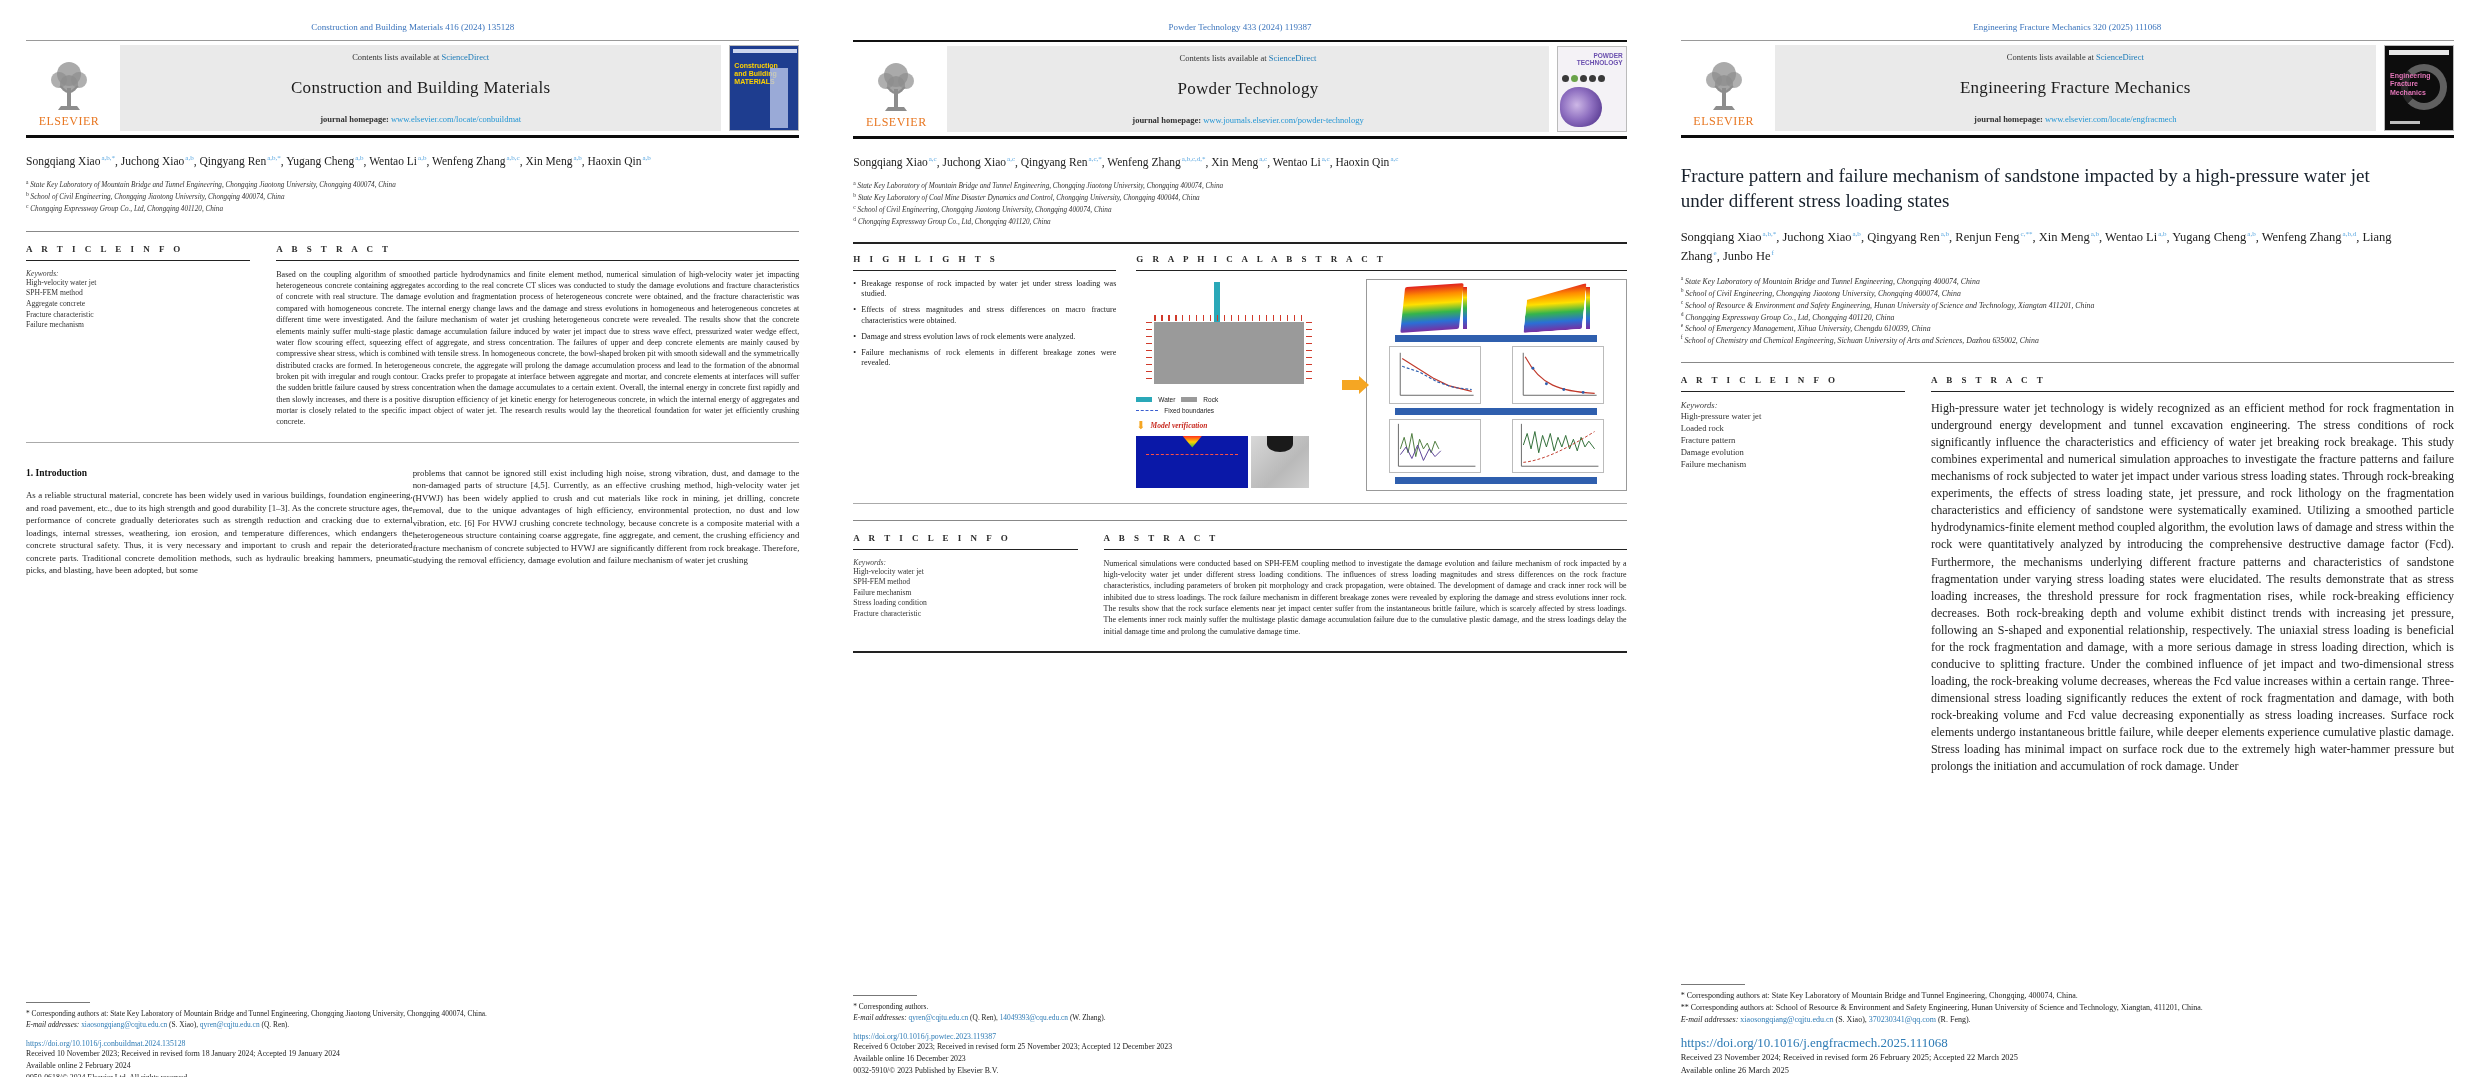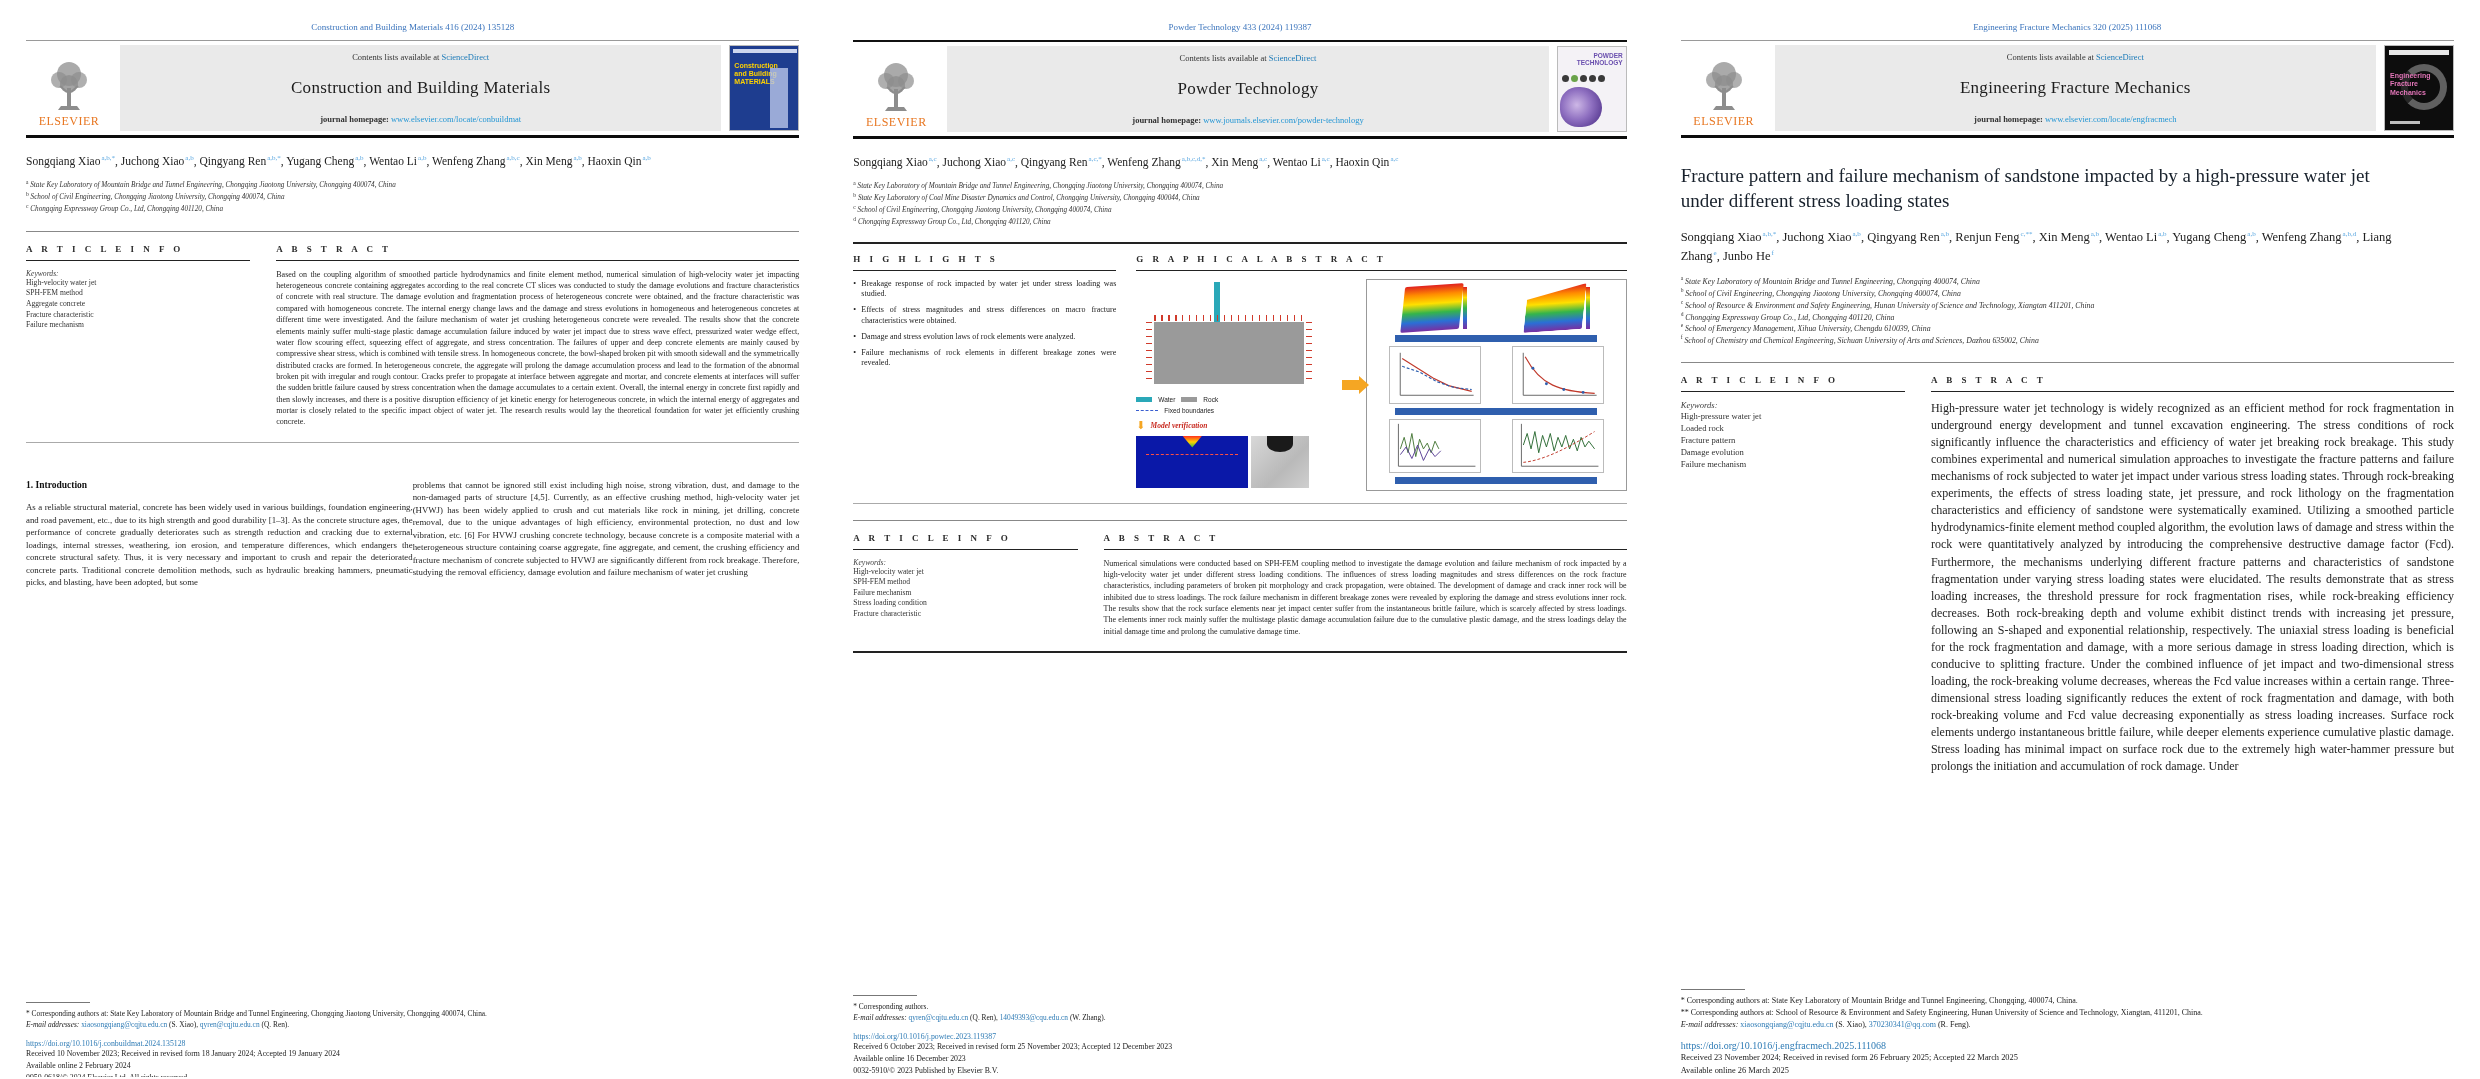--- a/index.html
+++ b/index.html
@@ -106,34 +106,34 @@
   .ga-right{flex:1;border:1px solid #999;padding:5px 6px;display:flex;flex-direction:column;gap:3px;}
   .ga-row{display:flex;justify-content:space-around;align-items:center;}
   .surf-wrap{display:flex;align-items:center;gap:2px;}
   .surf{width:58px;height:46px;background:linear-gradient(180deg,#e02020 0%,#ff8c00 20%,#ffe000 40%,#35b54a 60%,#2a6fd6 80%,#7a2ea0 100%);transform:skewX(-10deg) rotate(-4deg);border-radius:2px;}
   .surf-b{clip-path:polygon(0 28%,100% 0,100% 100%,0 100%);}
   .cbar{width:4px;height:42px;background:linear-gradient(180deg,#e02020,#ffe000,#35b54a,#2a6fd6,#7a2ea0);}
   .cap-bar{height:7px;background:var(--caption-bar-blue);width:82%;margin:1px auto;}
   .mini-chart{background:#fff;border:1px solid #bbb;}
 
   
-  .body-cols{display:flex;margin-top:36px;}
+  .body-cols{display:flex;margin-top:24px;}
   .body-col{flex:1;font-size:8.8px;line-height:1.42;text-align:justify;color:#1f1f1f;}
   .intro-heading{font-size:9.5px;font-weight:bold;margin-bottom:9px;color:#111;}
 
   
   .footnote{margin-top:10px;}
   .foot-rule{width:64px;border-top:1.5px solid #777;margin-bottom:5px;}
   .foot-line{font-size:7.4px;color:#222;line-height:1.5;}
   .p3 .foot-line{font-size:8px;}
   .foot-line a{color:var(--link-blue);text-decoration:none;}
   .email-prefix{font-style:italic;}
   .pubinfo{margin-top:9px;padding-bottom:2px;}
   .pub-doi{font-size:7.8px;color:var(--link-blue);}
-  .p3 .pub-doi{font-size:10px;}
+  .p3 .pub-doi{font-size:13px;}
   .pub-line{font-size:7.8px;color:#222;line-height:1.55;}
   .p3 .pub-line{font-size:8.4px;}
   .pub-issn.clipped{height:5px;overflow:hidden;}
 
   
   .tree{width:52px;height:56px;}
 </style>
 </head>
 <body>
 

